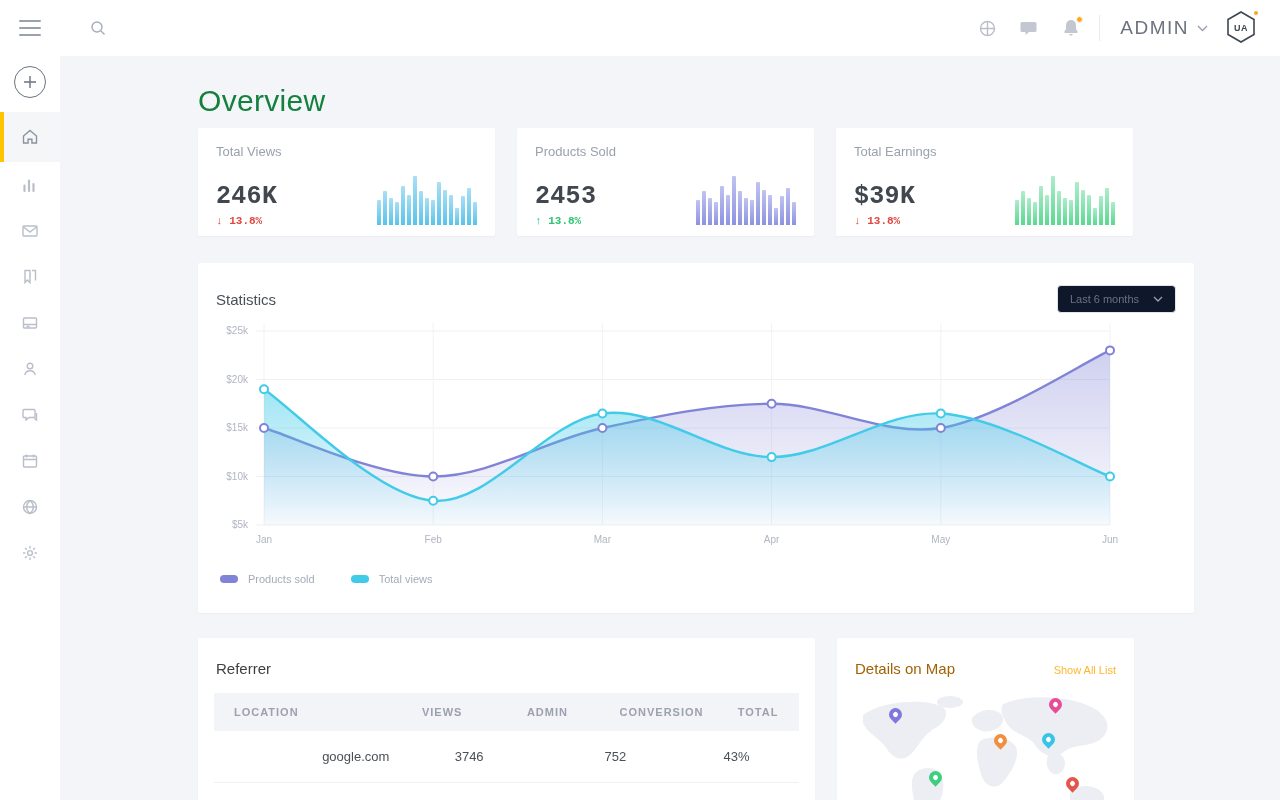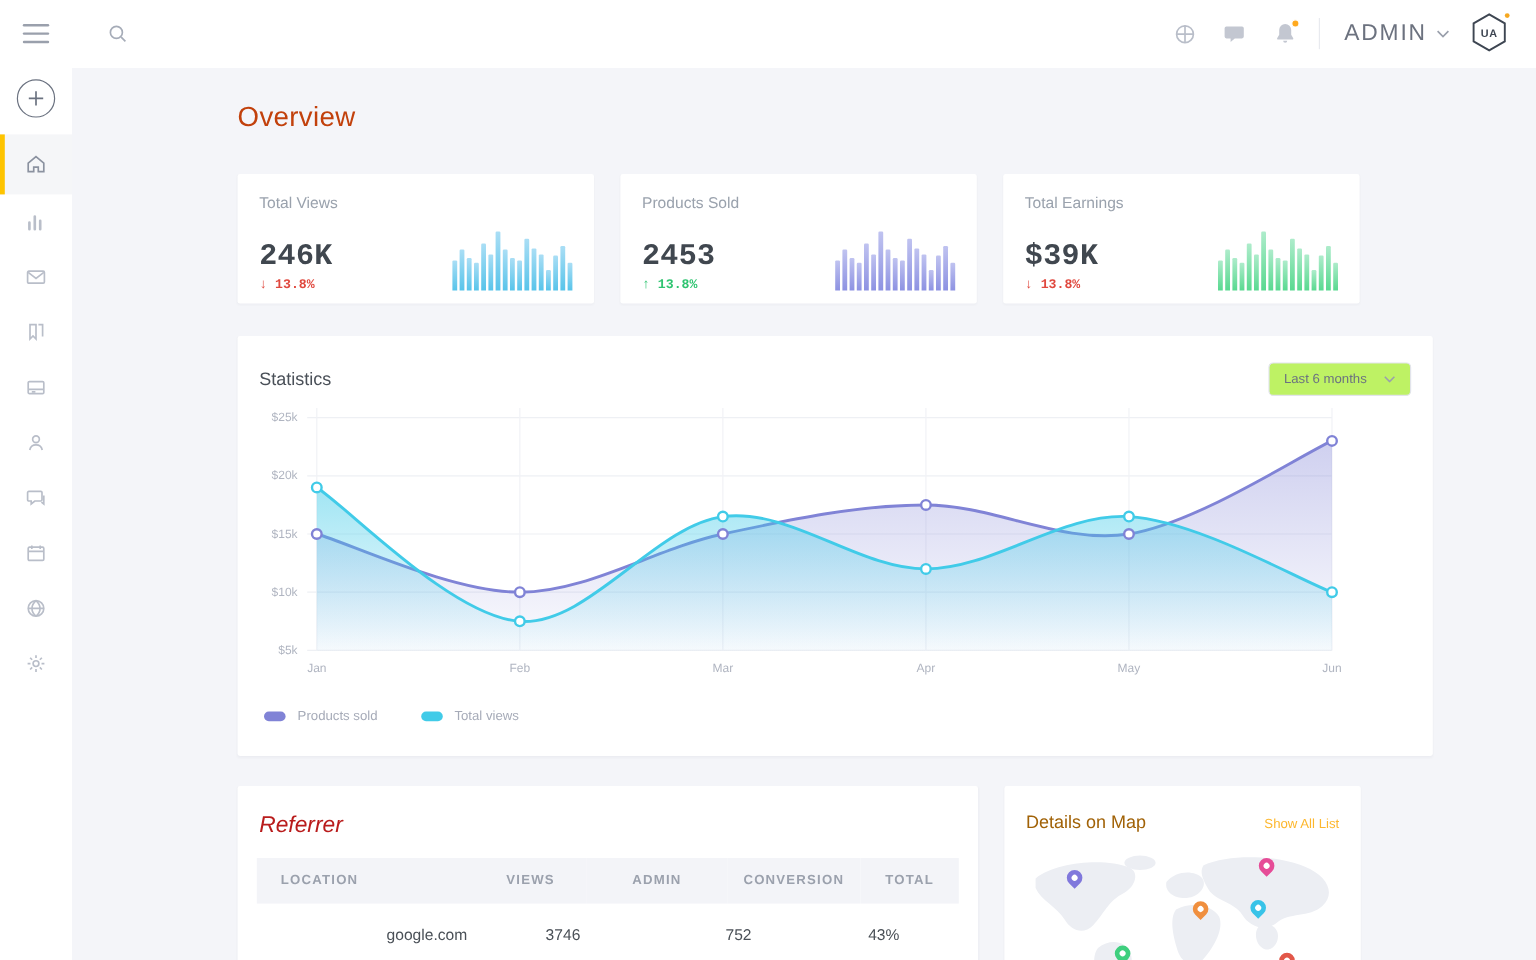--- a/index.html
+++ b/index.html
@@ -46,50 +46,50 @@
   .logo { width:34px; height:36px; position:relative; cursor:pointer; }
   .logo svg { position:absolute; inset:0; }
   .logo .logo-text { position:absolute; inset:0; display:flex; align-items:center; justify-content:center;
     font-size:9px; font-weight:700; color:#3e4652; letter-spacing:.5px; }
   .logo .logo-dot { position:absolute; top:1px; right:0; width:4px; height:4px; border-radius:50%;
     background:#f6a821; }
 
   
   .main { position:absolute; left:60px; top:56px; width:1220px; height:744px;
     padding:28px 86px 0 138px; }
-  .page-title { font-size:23px; font-weight:400; color:#c2410c; letter-spacing:.3px; margin-bottom:34px; }
+  .page-title { font-size:30px; font-weight:400; color:#15803d; letter-spacing:.3px; margin-bottom:10px; }
 
   .card { background:#fff; border-radius:2px; box-shadow:0 1px 2px rgba(40,50,70,.04); }
 
   
   .stat-row { display:flex; gap:22px; margin-bottom:27px; }
   .stat-card { width:297px; height:108px; padding:16px 18px; display:flex; flex-direction:column; }
   .stat-title { font-size:13px; color:#9aa2ad; margin-bottom:14px; }
   .stat-body { display:flex; justify-content:space-between; align-items:flex-end;font-family:Liberation Mono, monospace; }
   .stat-value { font-size:25px; font-weight:700; color:#40474f; letter-spacing:.3px; }
   .stat-delta { font-size:11px; font-weight:700; margin-top:4px; }
   .spark { display:flex; align-items:flex-end; gap:2px; height:52px; margin-bottom:2px; }
   .spark i { display:block; width:4px; border-radius:1px 1px 0 0; }
 
   
   .stats-card { height:350px; padding:16px 16px 10px; margin-bottom:25px; }
   .stats-head { display:flex; justify-content:space-between; align-items:center; padding:6px 2px 2px 2px; }
   .stats-title { font-size:15px; color:#4a5058; }
   .range-select { display:flex; align-items:center; gap:14px; border:1px solid #e2e4eb; border-radius:4px;
-    background:#bef264; padding:7px 12px; font-size:11px; color:#6b7280; cursor:pointer;
+    background:#0f172a; padding:7px 12px; font-size:11px; color:#6b7280; cursor:pointer;
     font-family:"Liberation Sans", sans-serif; }
   .range-select svg { stroke:#9aa0ac; }
   .legend { display:flex; gap:36px; padding:10px 0 0 6px; }
   .legend-item { display:flex; align-items:center; gap:10px; font-size:11px; color:#a6abb8; }
   .legend-pill { width:18px; height:8px; border-radius:4px; }
 
   
   .bottom-row { display:flex; gap:22px; }
   .referrer-card { width:617px; height:240px; padding:16px; overflow:hidden; }
-  .card-title { font-size:19px; color:#b91c1c; padding:6px 2px 16px 2px;font-style:italic; }
+  .card-title { font-size:15px; color:#404040; padding:6px 2px 16px 2px; }
   table.ref { width:100%; border-collapse:collapse; table-layout:fixed; }
   table.ref col:nth-child(1){width:31%;} table.ref col:nth-child(2){width:16%;}
   table.ref col:nth-child(3){width:20%;} table.ref col:nth-child(4){width:19%;}
   table.ref col:nth-child(5){width:14%;}
   table.ref th { background:#f3f4f8; font-size:11px; font-weight:700; color:#9ba1ad;
     letter-spacing:1px; text-align:center; padding:13px 6px; }
   table.ref th:first-child { text-align:left; padding-left:20px; }
   table.ref td { font-size:13px; color:#4a5057; text-align:center; padding:18px 6px;
     border-bottom:1px solid #eef0f4; }
   table.ref td:first-child { text-align:right; padding-left:20px; }

